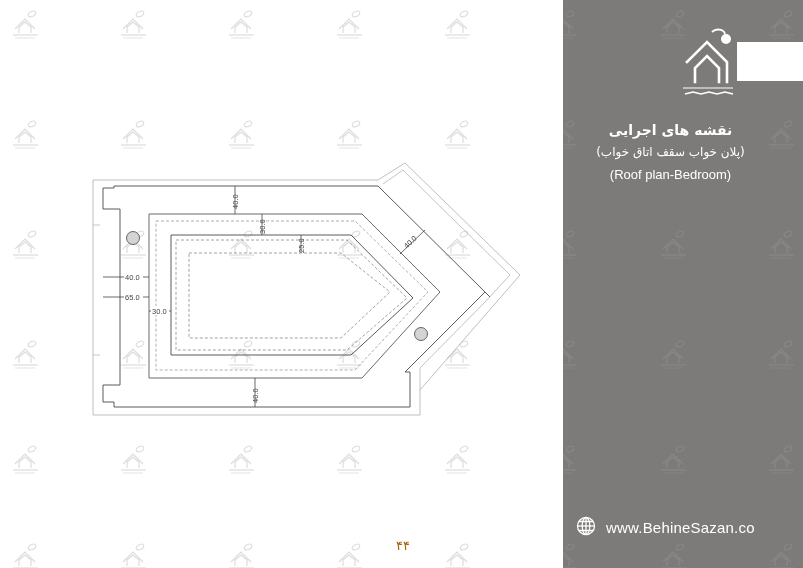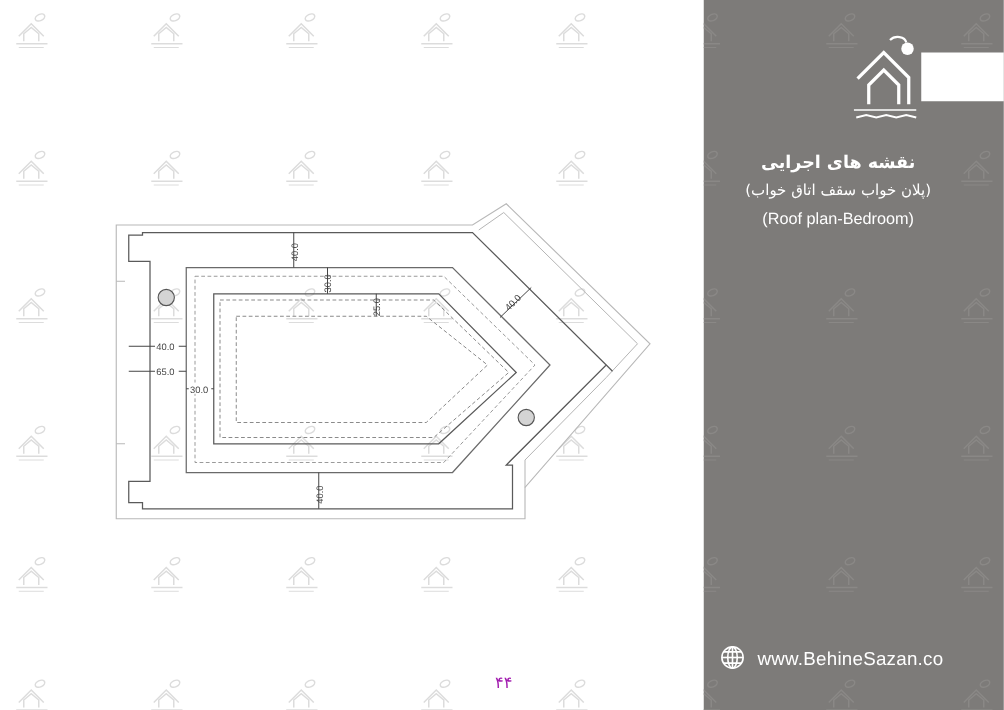--- a/index.html
+++ b/index.html
@@ -7,21 +7,21 @@
       width: 803px; height: 568px; position: relative; overflow: hidden;
       background: #ffffff;
       font-family: "DejaVu Sans", sans-serif;
     }
     .page { position: absolute; left: 0; top: 0; width: 803px; height: 568px; }
     .left-area { position: absolute; left: 0; top: 0; width: 563px; height: 568px; background: #ffffff; }
     .watermarks { position: absolute; left: 0; top: 0; width: 803px; height: 568px; pointer-events: none; }
     .plan { position: absolute; left: 0; top: 0; width: 563px; height: 568px; }
     .page-number {
       position: absolute; left: 388px; top: 538px; width: 30px; text-align: center;
-      font-size: 13px; color: #a21caf; letter-spacing: 1px;
+      font-size: 13px; color: #a16207; letter-spacing: 1px;
       font-family: Liberation Sans, sans-serif;
     }
     .side-panel {
       position: absolute; left: 563px; top: 0; width: 240px; height: 568px;
       background: #7d7b79;
     }
     .logo { position: absolute; left: 683px; top: 26px; width: 58px; height: 72px; }
     .white-box { position: absolute; left: 737px; top: 42px; width: 66px; height: 39px; background: #ffffff; }
     .titles {
       position: absolute; left: 563px; top: 120px; width: 215px; text-align: center; color: #ffffff;

